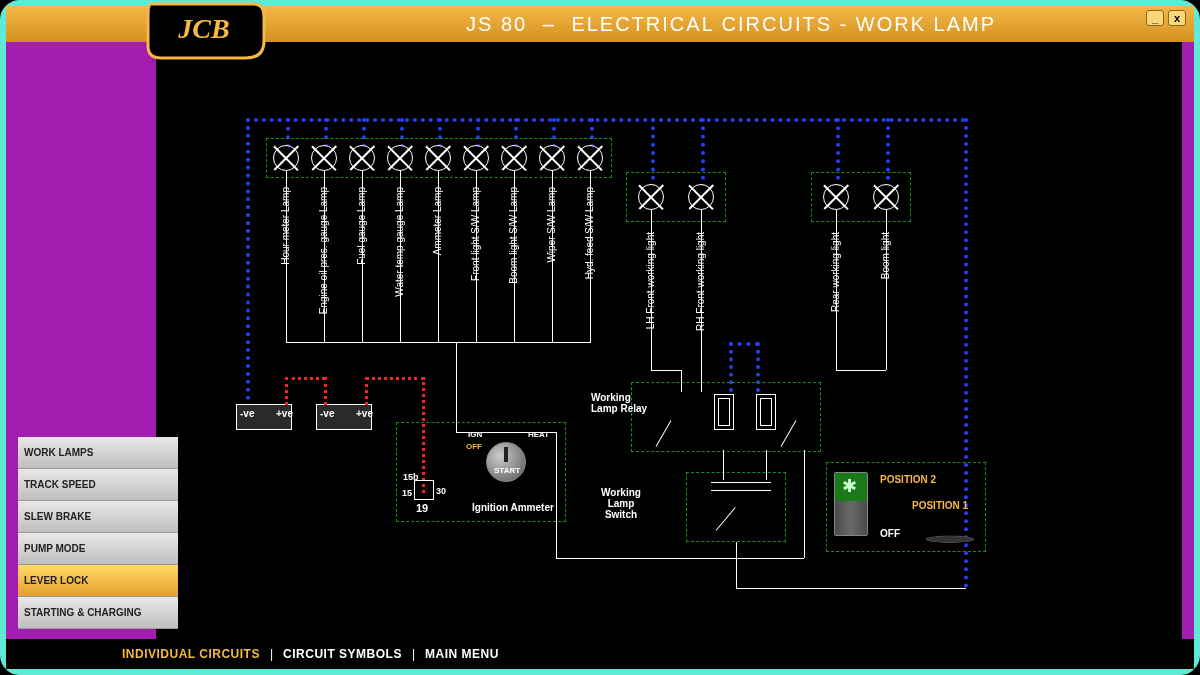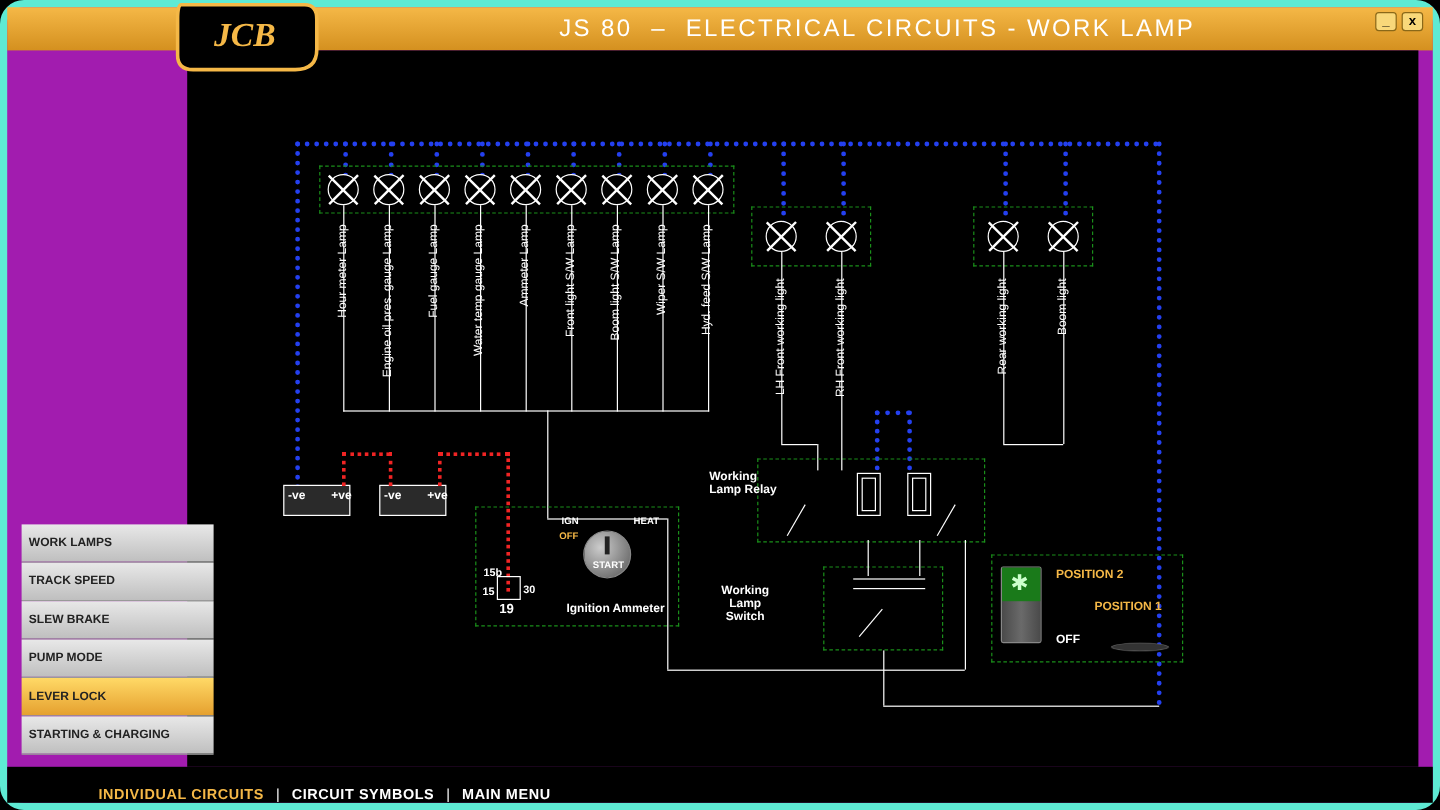--- a/index.html
+++ b/index.html
@@ -187,22 +187,22 @@
   background: linear-gradient(to bottom, #ffd966, #e5a02f);
   color: #222;
 }
 
 .bottom-nav {
   position: absolute;
   left: 0; right: 0; bottom: 0;
   height: 30px;
   background: #000;
   display: flex;
-  align-items: flex-end;
-  padding-left: 76px;
+  align-items: center;
+  padding-left: 116px;
   gap: 10px;
   z-index: 20;
 }
 .nav-link {
   color: #fff;
   font-size: 12px;
   font-weight: bold;
   letter-spacing: 0.5px;
   cursor: pointer;
 }

